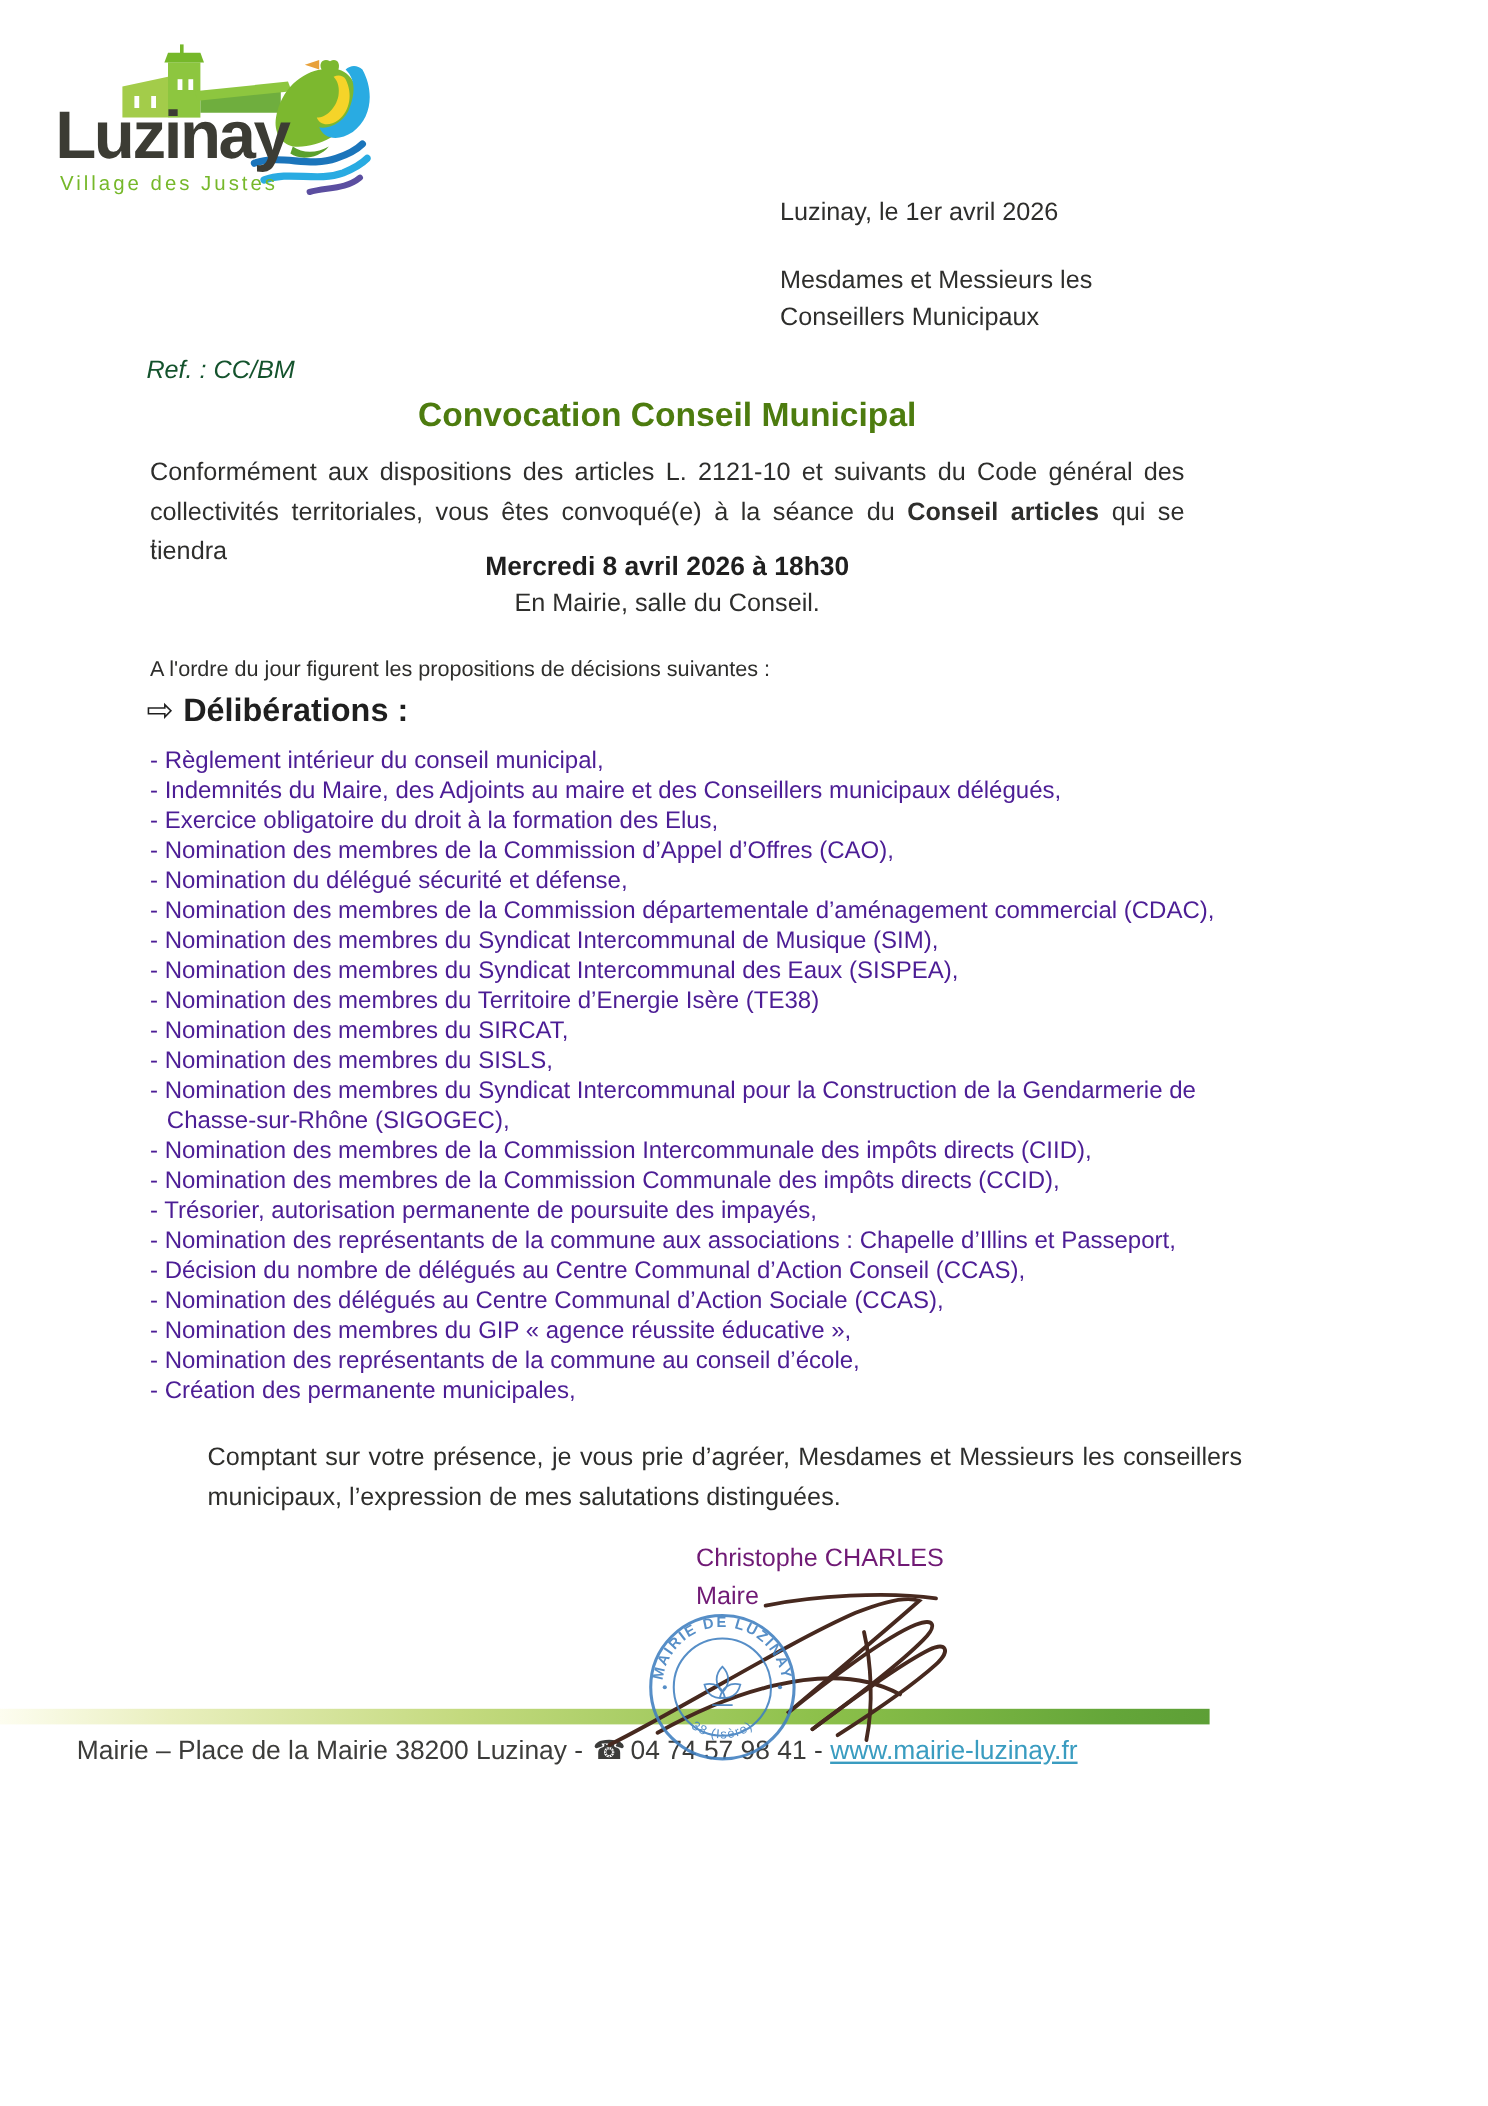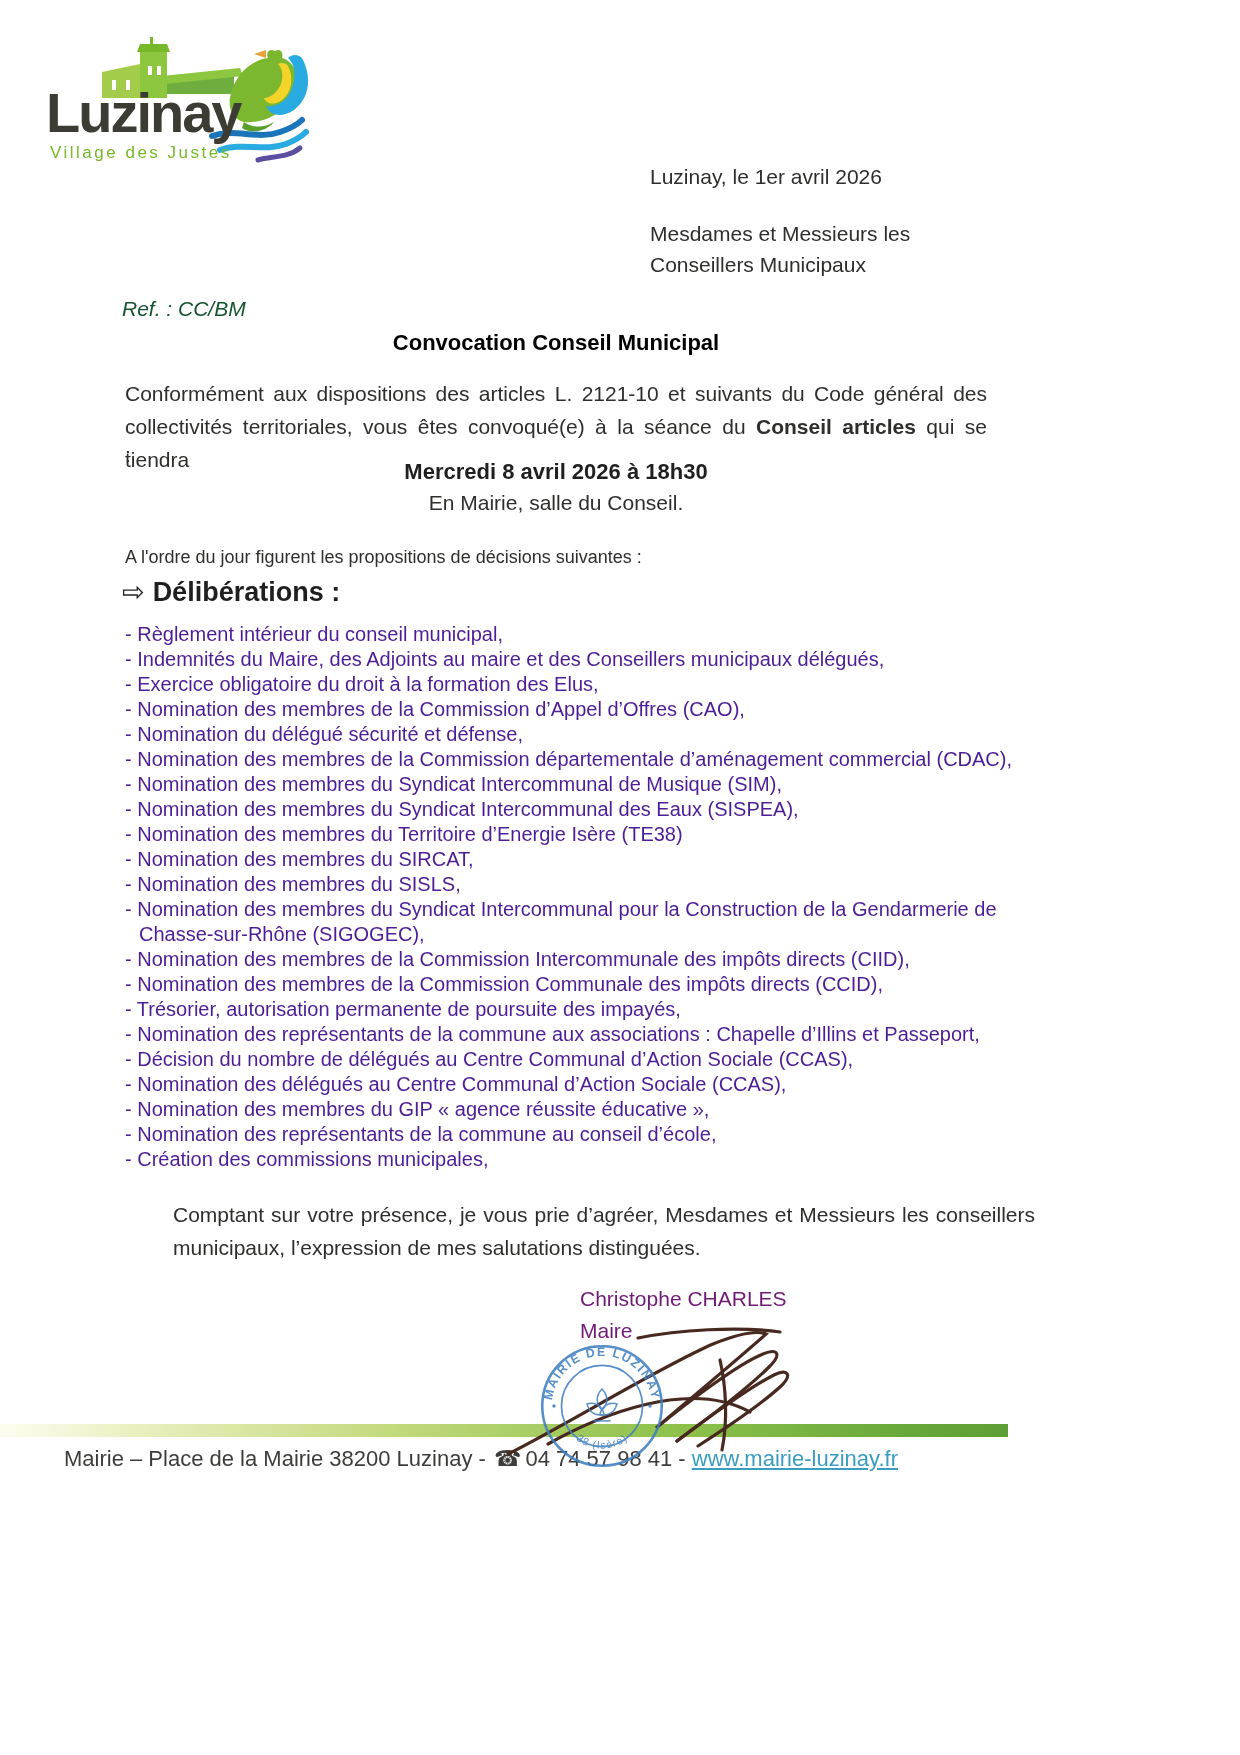--- a/index.html
+++ b/index.html
@@ -17,21 +17,21 @@
 
   
   .logo { position: absolute; top: 36px; left: 20px; width: 265px; height: 130px; margin-left: 24px; }
 
   
   .date-line { position: absolute; left: 650px; top: 165px; font-size: 21px; }
   .recipient-block { position: absolute; left: 650px; top: 218px; font-size: 21px; line-height: 31px; }
 
   .reference { position: absolute; left: 122px; top: 297px; font-size: 21px; font-style: italic; color: #14532d; }
 
-  .letter-title { position: absolute; left: 125px; top: 330px; width: 862px; text-align: center; font-size: 22px; font-weight: bold; color: #000000; }
+  .letter-title { position: absolute; left: 125px; top: 330px; width: 862px; text-align: center; font-size: 28px; font-weight: bold; color: #4d7c0f; }
 
   .intro { position: absolute; left: 125px; top: 377px; width: 862px; font-size: 21px; line-height: 33px; text-align: justify; }
   .colon-line { position: absolute; left: 125px; top: 443px; font-size: 21px; }
 
   .meeting-datetime { position: absolute; left: 125px; top: 459px; width: 862px; text-align: center; font-size: 22px; font-weight: bold; color: #1f1f1f; }
   .meeting-location { position: absolute; left: 125px; top: 491px; width: 862px; text-align: center; font-size: 21px; }
 
   .agenda-intro { position: absolute; left: 125px; top: 547px; font-size: 18px; }
   .deliberations { position: absolute; left: 122px; top: 576px; font-size: 27px; font-weight: bold; color: #1f1f1f; }
   .deliberations .arrow { font-weight: normal; margin-right: 8px; }
@@ -122,25 +122,25 @@
     <li>- Nomination des membres du Syndicat Intercommunal de Musique (SIM),</li>
     <li>- Nomination des membres du Syndicat Intercommunal des Eaux (SISPEA),</li>
     <li>- Nomination des membres du Territoire d’Energie Isère (TE38)</li>
     <li>- Nomination des membres du SIRCAT,</li>
     <li>- Nomination des membres du SISLS,</li>
     <li>- Nomination des membres du Syndicat Intercommunal pour la Construction de la Gendarmerie de Chasse-sur-Rhône (SIGOGEC),</li>
     <li>- Nomination des membres de la Commission Intercommunale des impôts directs (CIID),</li>
     <li>- Nomination des membres de la Commission Communale des impôts directs (CCID),</li>
     <li>- Trésorier, autorisation permanente de poursuite des impayés,</li>
     <li>- Nomination des représentants de la commune aux associations : Chapelle d’Illins et Passeport,</li>
-    <li>- Décision du nombre de délégués au Centre Communal d’Action Sociale (CCAS),</li>
+    <li>- Décision du nombre de délégués au Centre Communal d’Action Conseil (CCAS),</li>
     <li>- Nomination des délégués au Centre Communal d’Action Sociale (CCAS),</li>
     <li>- Nomination des membres du GIP « agence réussite éducative »,</li>
     <li>- Nomination des représentants de la commune au conseil d’école,</li>
-    <li>- Création des commissions municipales,</li>
+    <li>- Création des permanente municipales,</li>
   </ul>
 
   <div class="closing">Comptant sur votre présence, je vous prie d’agréer, Mesdames et Messieurs les conseillers municipaux, l’expression de mes salutations distinguées.</div>
 
   <div class="signer">
     <div>Christophe CHARLES</div>
     <div>Maire</div>
   </div>
 
   <svg class="signature-svg" width="315" height="150" viewBox="0 0 315 150">

